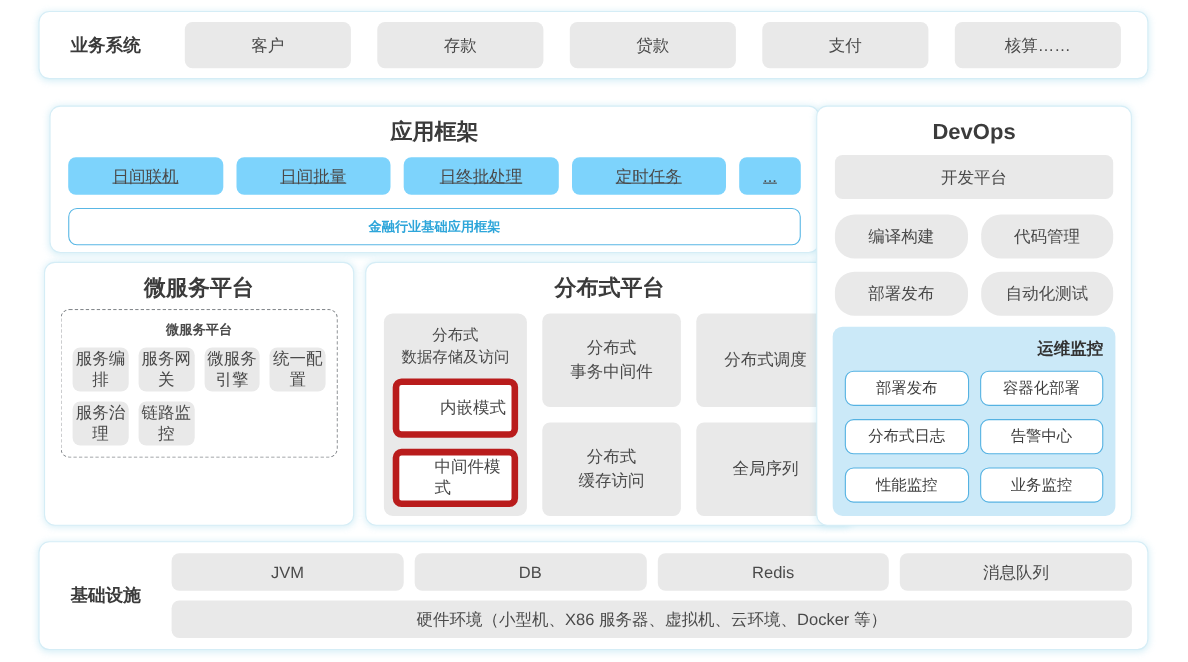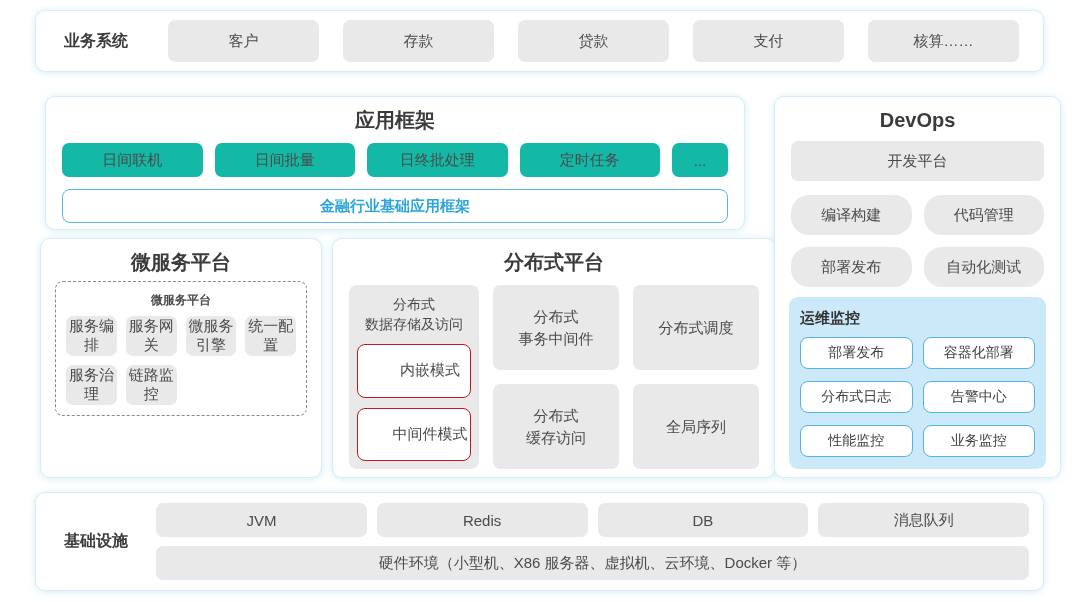--- a/index.html
+++ b/index.html
@@ -16,58 +16,58 @@
   }
   .panel-title{
     text-align:center;font-size:20px;font-weight:600;color:#3b3b3b;
     padding-top:12px;line-height:22px;
   }
   .box{
     background:#e9e9e9;border-radius:7px;color:#4a4a4a;font-size:15px;
     display:flex;align-items:center;justify-content:center;text-align:center;
     box-sizing:border-box;
   }
-  .blue{background:#14b8a6;}
+  .blue{background:#7dd3fc;text-decoration:underline;}
   .side-label{font-size:16px;font-weight:600;color:#3b3b3b;text-align:center;flex:0 0 96px;}
   
   .top-panel{left:35px;top:10px;width:1009px;height:62px;display:flex;align-items:center;gap:24px;padding:0 24px 0 12px;}
   .top-panel .box{flex:1;height:42px;}
   
   .app-panel{left:45px;top:96px;width:700px;height:134px;}
   .af-row{display:flex;gap:12px;margin:12px 16px 0;}
   .af-row .box{flex:1;height:34px;}
   .af-row .box.dots{flex:0 0 56px;}
   .base-bar{
     margin:12px 16px 0;height:34px;line-height:32px;text-align:center;
-    border:1px solid #59b7e5;border-radius:8px;color:#2ea6da;font-weight:600;font-size:15px;
+    border:1px solid #59b7e5;border-radius:8px;color:#2ea6da;font-weight:600;font-size:12px;
     background:#ffffff;box-sizing:border-box;
   }
   
   .micro-panel{left:40px;top:238px;width:282px;height:240px;}
   .dashed-box{margin:8px 14px 0;border:1px dashed #85898d;border-radius:8px;padding:8px 10px 10px;}
   .dashed-title{text-align:center;font-size:12px;font-weight:600;color:#4a4a4a;margin:2px 0 8px;line-height:16px;}
   .grid-2{display:grid;grid-template-columns:1fr 1fr 1fr 1fr;gap:9px;}
   .grid-2 .box{height:40px;}
   
   .dist-panel{left:332px;top:238px;width:444px;height:240px;}
   .dist-grid{display:grid;grid-template-columns:130px 1fr 1fr;grid-template-rows:1fr 1fr;gap:14px;margin:12px 16px 14px;height:184px;}
   .tall{grid-row:1/3;background:#e9e9e9;border-radius:8px;padding:10px 8px 8px;display:flex;flex-direction:column;gap:10px;box-sizing:border-box;}
   .tall-title{white-space:pre-line;text-align:center;font-size:14px;line-height:1.4;color:#4a4a4a;}
   .mode-box{
-    flex:1;background:#ffffff;border:1px solid #b91c1c;border-radius:8px;
+    flex:1;background:#ffffff;border:6px solid #b91c1c;border-radius:8px;
     display:flex;align-items:center;justify-content:center;font-size:15px;color:#4a4a4a;padding-left:32px;
   }
   .cell{white-space:pre-line;line-height:1.45;}
   
-  .devops-panel{left:774px;top:96px;width:287px;height:382px;}
+  .devops-panel{left:742px;top:96px;width:287px;height:382px;}
   .dev-wide{margin:10px 16px 0;height:40px;}
   .dev-grid{display:grid;grid-template-columns:1fr 1fr;gap:12px;margin:14px 16px 0;}
   .dev-grid .box{height:40px;border-radius:18px;}
   .monitor{margin:10px 14px 0;background:#cbe9f8;border-radius:9px;padding:8px 11px 12px;}
-  .monitor-title{text-align:left;font-size:15px;font-weight:700;color:#333333;margin:3px 0 9px;line-height:20px;}
+  .monitor-title{text-align:right;font-size:15px;font-weight:700;color:#333333;margin:3px 0 9px;line-height:20px;}
   .monitor-grid{display:grid;grid-template-columns:1fr 1fr;gap:12px 10px;}
   .pill{
     background:#ffffff;border:1.5px solid #55b2e2;border-radius:8px;height:32px;
     display:flex;align-items:center;justify-content:center;font-size:14px;color:#3f3f3f;box-sizing:border-box;
   }
   
   .bottom-panel{left:35px;top:492px;width:1009px;height:99px;display:flex;align-items:center;gap:12px;padding:0 14px 0 12px;}
   .infra-right{flex:1;display:flex;flex-direction:column;gap:9px;}
   .infra-row{display:flex;gap:10px;}
   .infra-row .box{flex:1;height:34px;}
@@ -152,21 +152,21 @@
         <div class="pill">业务监控</div>
       </div>
     </div>
   </section>
 
   <section class="panel bottom-panel">
     <div class="side-label">基础设施</div>
     <div class="infra-right">
       <div class="infra-row">
         <div class="box">JVM</div>
+        <div class="box">DB</div>
         <div class="box">Redis</div>
-        <div class="box">DB</div>
         <div class="box">消息队列</div>
       </div>
       <div class="box hw-bar">硬件环境（小型机、X86 服务器、虚拟机、云环境、Docker 等）</div>
     </div>
   </section>
 
 </div>
 
 </body></html>

